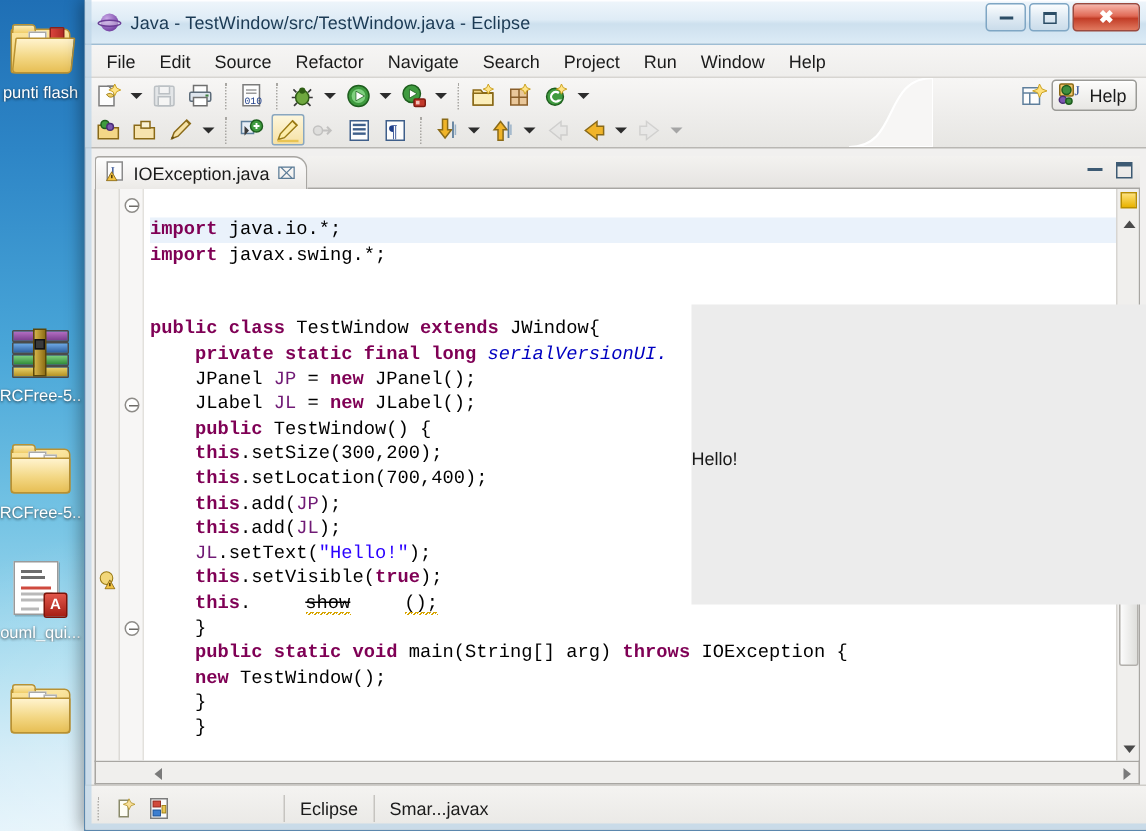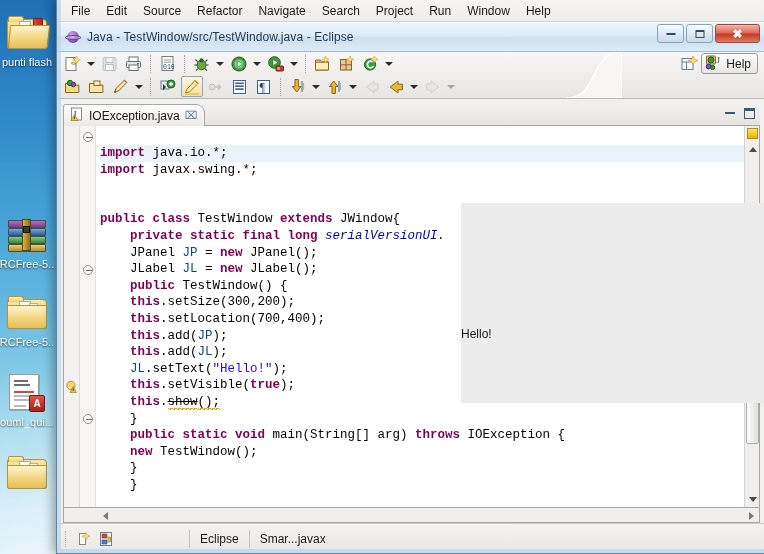--- a/index.html
+++ b/index.html
@@ -268,27 +268,28 @@
   }
   #code {
     flex:1 1 auto; position:relative; overflow:hidden;
     font-family:"Liberation Mono", monospace; font-size:12.5px; line-height:16.6px;
     padding:3px 0 0 4px; color:#000; background:#fff; white-space:pre;
   }
   .cline { height:16.6px; white-space:pre; }
   .cline.cur { background:#eaf2fb;margin-top:16px; }
   .kw { color:#7f0055; font-weight:bold; }
   .str { color:#2a00ff; }
-  .fld { color:#0c4a6e; }
+  .fld { color:#701a75; }
   .sfld { color:#0000c0; font-style:italic; }
   .dep { text-decoration:line-through; }
   .squig {
     background-image:repeating-linear-gradient(135deg,#d6a400 0 1px,transparent 1px 2px);
     background-position:0 100%; background-size:4px 2px; background-repeat:repeat-x;
     padding-bottom:1px;
+    margin-left:36px;
   }
   #vscroll {
     flex:0 0 15px; background:#f0efed; border-left:1px solid #d7d5d1;
     position:relative;
   }
   #vscroll .up, #vscroll .dn {
     position:absolute; left:2px; width:11px; height:11px;
     display:flex; align-items:center; justify-content:center; cursor:pointer;
   }
   #vscroll .up { top:18px; }
@@ -335,21 +336,21 @@
   
   #jwindow {
     position:absolute; left:461px; top:203px; width:303px; height:200px;
     background:#ececec;
     display:flex; align-items:center;
     padding-left:0;
   }
   #jwindow .lbl {
     position:absolute; left:0px; top:96px; width:100%;
     text-align:left; padding-left:0;
-    font-family:"Liberation Sans", sans-serif; font-size:12px; color:#1a1a1a;margin-top:28px;
+    font-family:"Liberation Sans", sans-serif; font-size:12px; color:#1a1a1a;
   }
 </style>
 </head>
 <body>
 
 <div id="desktop">
   <div id="desktop-glow"></div>
   <div id="desktop-icons">
       <div class="dicon" style="top: 10px; left: -2px;">
         <span class="glyph">
@@ -414,52 +415,52 @@
             <div class="front"></div>
           </div>
         </span>
         <span class="cap"></span>
       </div>
     </div>
 </div>
 
 <div id="eclipse">
 
+  <div id="titlebar">
+    <div id="title-icon">
+      <div class="globe"></div>
+        <div class="ring"></div>
+    </div>
+    <div id="title-text">Java - TestWindow/src/TestWindow.java - Eclipse</div>
+    <div id="winbtns">
+      <div class="wb min">
+          <span class="mk"></span>
+        </div>
+      <div class="wb max">
+          <span class="mk"></span>
+        </div>
+      <div class="wb close">
+          <span class="mk">✖</span>
+        </div>
+    </div>
+  </div>
+
   <div id="menubar">
       <div class="menu-item">File</div>
       <div class="menu-item">Edit</div>
       <div class="menu-item">Source</div>
       <div class="menu-item">Refactor</div>
       <div class="menu-item">Navigate</div>
       <div class="menu-item">Search</div>
       <div class="menu-item">Project</div>
       <div class="menu-item">Run</div>
       <div class="menu-item">Window</div>
       <div class="menu-item">Help</div>
     </div>
 
-  <div id="titlebar">
-    <div id="title-icon">
-      <div class="globe"></div>
-        <div class="ring"></div>
-    </div>
-    <div id="title-text">Java - TestWindow/src/TestWindow.java - Eclipse</div>
-    <div id="winbtns">
-      <div class="wb min">
-          <span class="mk"></span>
-        </div>
-      <div class="wb max">
-          <span class="mk"></span>
-        </div>
-      <div class="wb close">
-          <span class="mk">✖</span>
-        </div>
-    </div>
-  </div>
-
   <div id="toolbar">
     <div class="trow" id="trow1">
         <div class="tb">
           <svg width="18" height="18" viewBox="0 0 18 18">
             <rect x="2" y="2.5" width="10" height="13" fill="#fdfdfd" stroke="#7d7d7d"></rect>
             <path d="M8.5 2.5 h3.5 v3.5 z" fill="#e8e8e8" stroke="#7d7d7d"></path>
             <path d="M7 8 q3 -2 5 1 q-3 2 -5 -1z" fill="#f1d06a" stroke="#9a7a14" stroke-width=".6"></path>
             <path d="M12.5 1 l1.3 2.7 L16.5 5 l-2.7 1.1 L12.5 8.8 l-1.2-2.7 L8.6 5 l2.7-1.3z" fill="#ffe488" stroke="#c79c16" stroke-width=".6"></path>
           </svg>
         </div>

